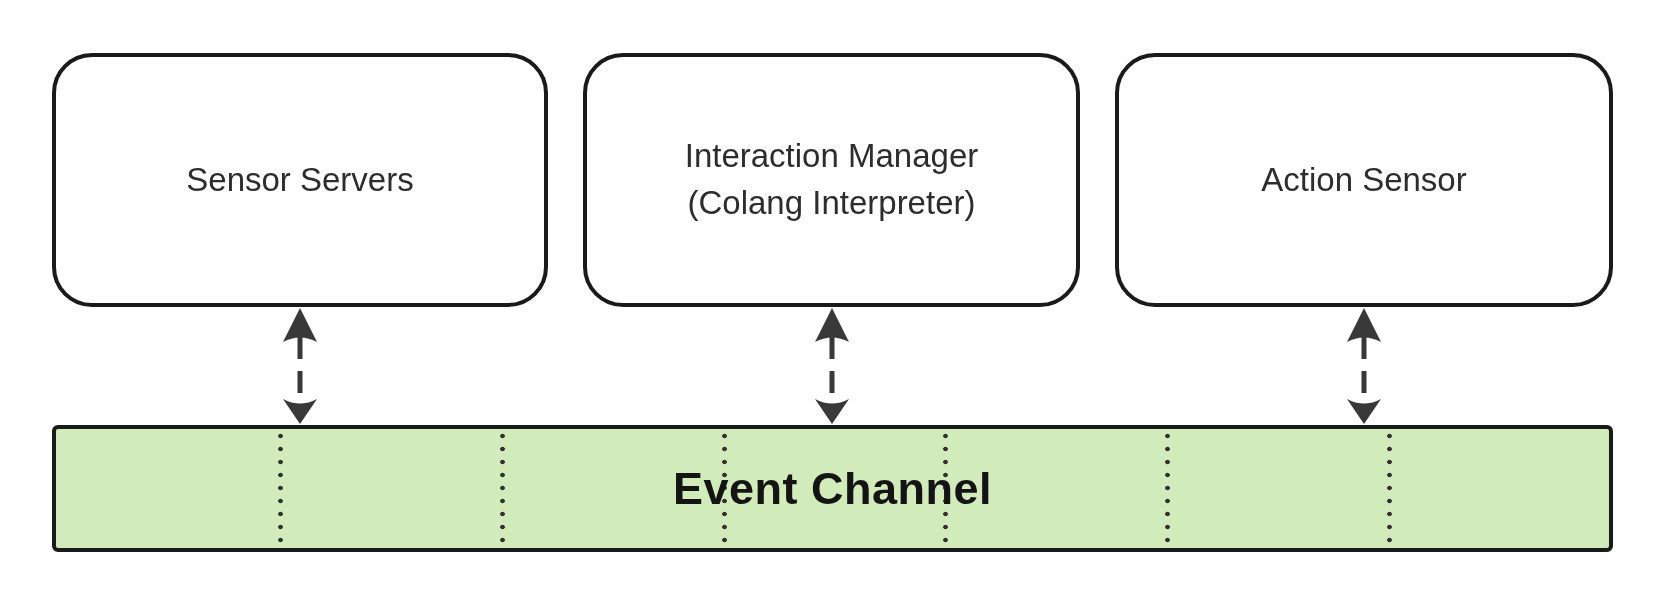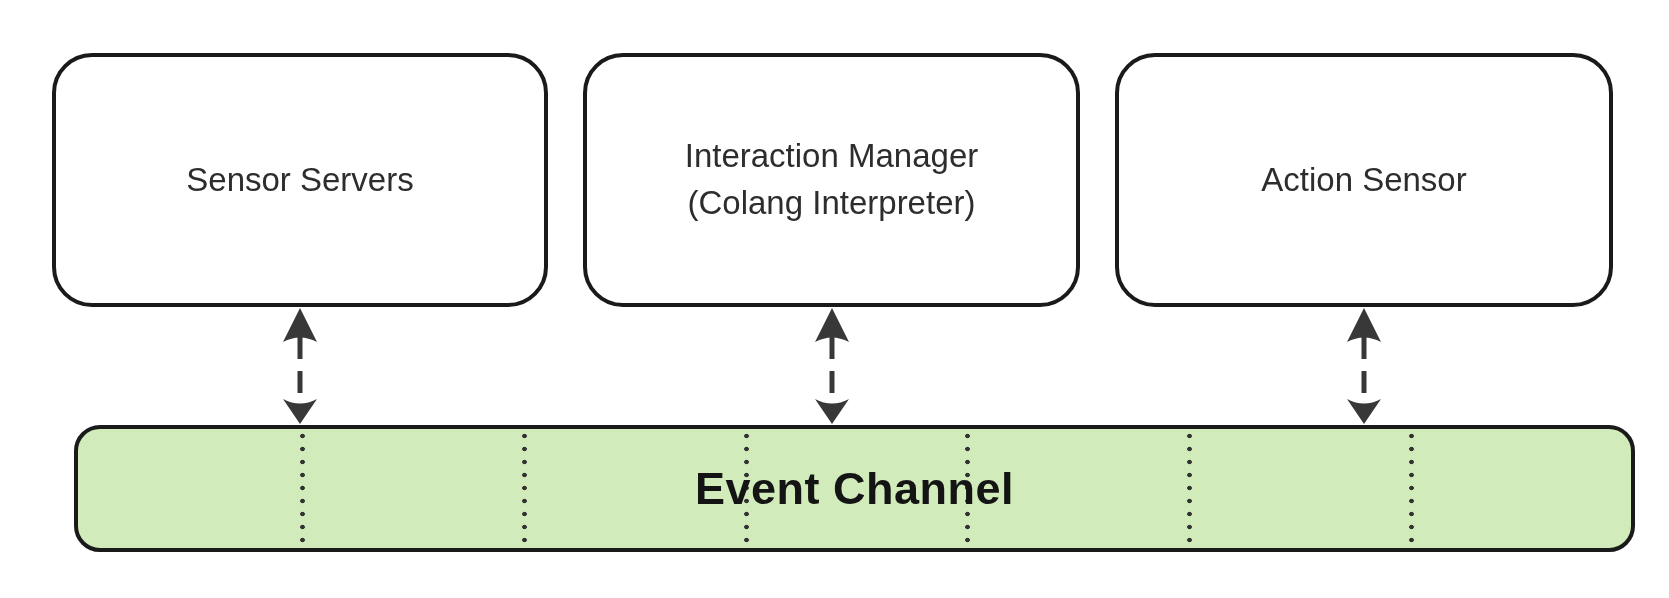--- a/index.html
+++ b/index.html
@@ -51,25 +51,24 @@
 
   .channel {
     position: absolute;
     left: 52px;
     top: 425px;
     width: 1561px;
     height: 127px;
     box-sizing: border-box;
     background: var(--channel-fill, #d1ecba);
     border: 4px solid var(--channel-border, #1a1a1a);
-    border-radius: 26px;
+    border-radius: 6px;
     display: flex;
     align-items: center;
     justify-content: center;
-    margin-left: 22px;
   }
   .channel-label {
     position: relative;
     z-index: 2;
     font-size: 45px;
     font-weight: 700;
     color: var(--channel-text, #141414);
     letter-spacing: 0.5px;
   }
   .divider {

